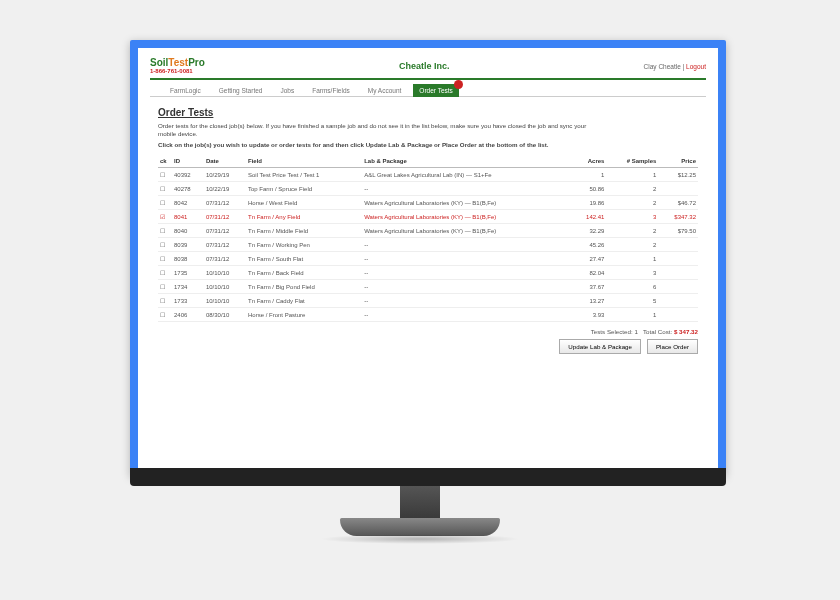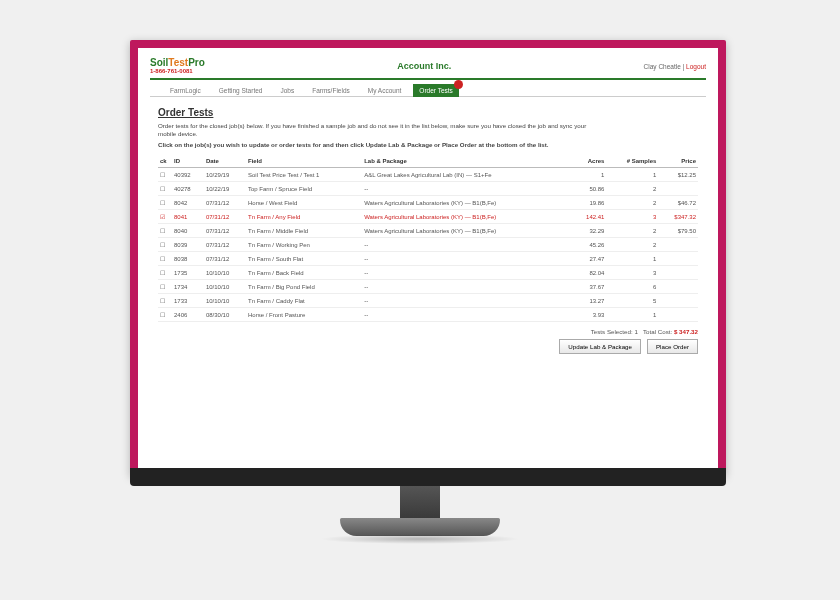--- a/index.html
+++ b/index.html
@@ -1,17 +1,17 @@
 <!DOCTYPE html>
 <html><head>
 <meta charset="utf-8">
 <style>
   html,body{margin:0;padding:0;width:840px;height:600px;background:#f0f0f0;font-family:Arial,Helvetica,sans-serif;font-size:7px;color:#333;position:relative;overflow:hidden}
   
-  .bezel{position:absolute;left:130px;top:40px;width:580px;height:420px;background:#fff;border:8px solid #be185d;border-radius:2px;box-shadow:0 2px 8px rgba(0,0,0,.25)}
+  .bezel{position:absolute;left:130px;top:40px;width:580px;height:420px;background:#fff;border:8px solid #3b82f6;border-radius:2px;box-shadow:0 2px 8px rgba(0,0,0,.25)}
   .bezel-bottom{position:absolute;left:130px;top:468px;width:596px;height:18px;background:#222;border-radius:0 0 4px 4px}
   .neck{position:absolute;left:400px;top:486px;width:40px;height:40px;background:linear-gradient(#555,#333)}
   .base{position:absolute;left:340px;top:518px;width:160px;height:18px;background:linear-gradient(#888,#555);border-radius:4px 4px 40px 40px}
   .base-shadow{position:absolute;left:320px;top:534px;width:200px;height:10px;background:radial-gradient(ellipse at center,rgba(0,0,0,.25),transparent 70%)}
   
   .screen{position:absolute;inset:0;padding:10px 12px;overflow:hidden}
   
   .hdr{display:flex;justify-content:space-between;align-items:center}
   .logo{display:flex;flex-direction:column;line-height:1}
   .logo-main{font-weight:bold;font-size:10px}
@@ -49,21 +49,21 @@
 <body>
 
 <div class="bezel">
   <div class="screen">
 
     <div class="hdr">
       <div class="logo">
         <span class="logo-main"><span class="g">Soil</span><span class="o">Test</span><span class="g">Pro</span></span>
         <span class="logo-phone">1-866-761-0081</span>
       </div>
-      <div class="center-title">Account Inc.</div>
+      <div class="center-title">Cheatle Inc.</div>
       <div class="user">
         <span>Clay Cheatle</span> |
         <a href="#">Logout</a>
       </div>
     </div>
     <div class="rule"></div>
 
     <div class="tabs">
       <span class="tab">FarmLogic</span>
       <span class="tab">Getting Started</span>

